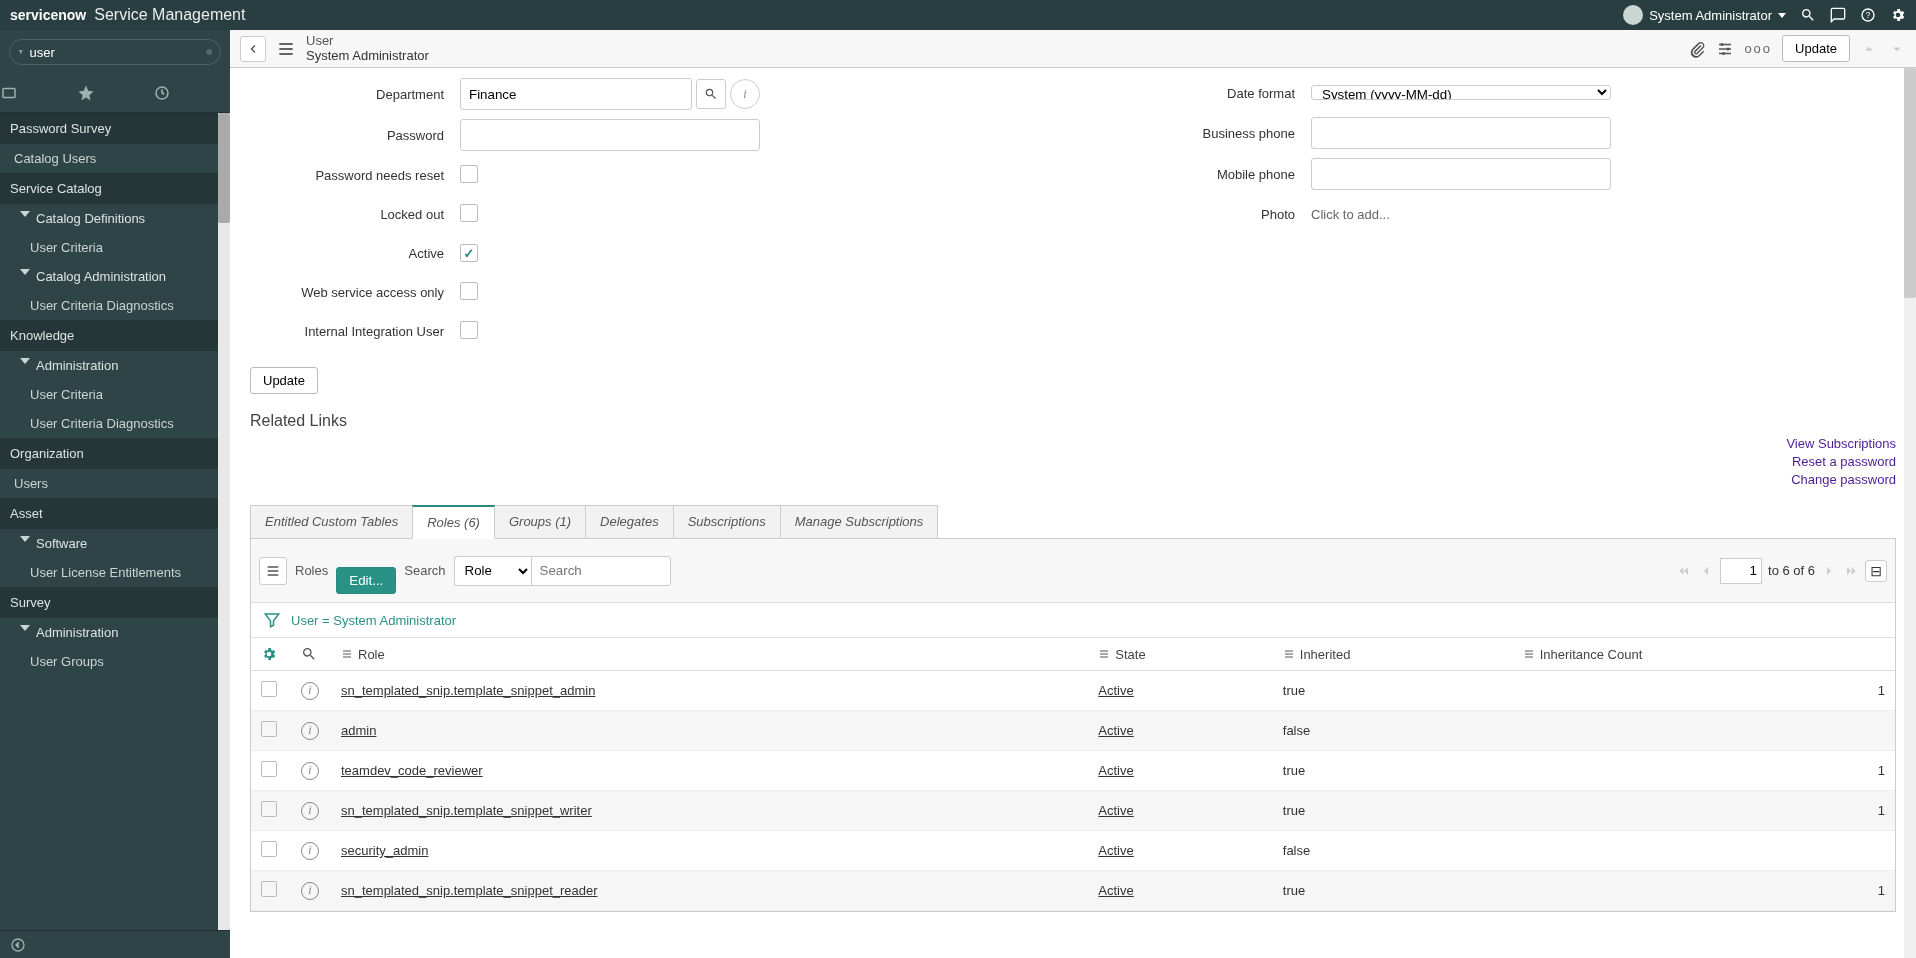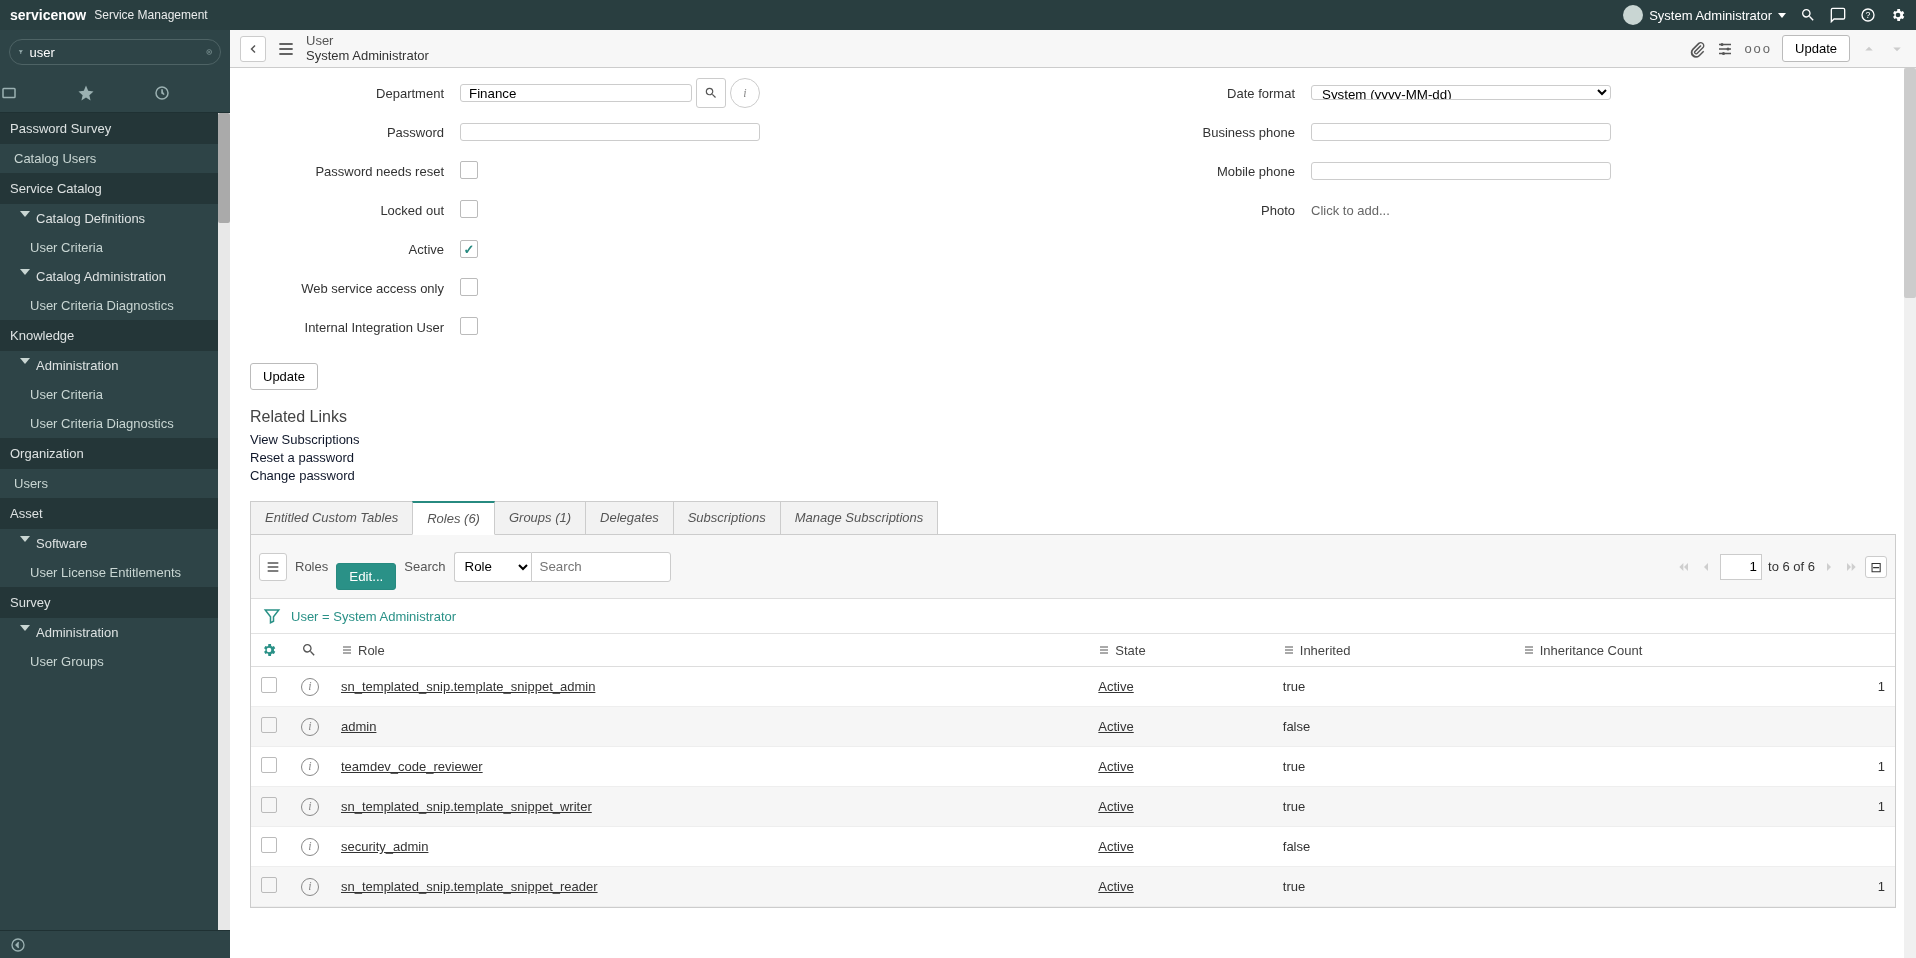--- a/index.html
+++ b/index.html
@@ -1,20 +1,20 @@
 <!DOCTYPE html>
 <html><head>
 <meta charset="utf-8">
 <style>
 * { box-sizing: border-box; margin: 0; padding: 0; }
 body { font-family: Arial, Helvetica, sans-serif; font-size: 13px; color: #333; background: #fff; overflow: hidden; }
 .banner { height: 30px; background: #293e40; display: flex; align-items: center; padding: 0 10px; color: #fff; justify-content: space-between; }
 .banner-left { display: flex; align-items: center; gap: 8px; }
 .logo { font-weight: bold; font-size: 14px; }
-.logo-sub { font-size: 12px; opacity: .9; }
+.logo-sub { font-size: 16px; opacity: .9; }
 .banner-right { display: flex; align-items: center; gap: 14px; }
 .avatar { width: 20px; height: 20px; border-radius: 50%; background: #c9d6d3; display: inline-block; }
 .user-dropdown { display: flex; align-items: center; gap: 6px; }
 .banner-icon { width: 16px; height: 16px; fill: #fff; cursor: pointer; }
 .caret-down { width: 0; height: 0; border-left: 4px solid transparent; border-right: 4px solid transparent; border-top: 5px solid #fff; }
 
 .layout { display: flex; height: calc(100vh - 30px); }
 .sidebar { width: 230px; background: #2e4447; color: #dde2e2; display: flex; flex-direction: column; position: relative; }
 .nav-filter-wrap { padding: 9px; }
 .nav-filter { display: flex; align-items: center; border: 1px solid #4e6365; border-radius: 16px; padding: 4px 8px; background: #2e4447; }
@@ -44,32 +44,32 @@
 .fh-right { display: flex; align-items: center; gap: 10px; }
 .hdr-icon { width: 18px; height: 18px; fill: #555; cursor: pointer; }
 .btn { border: 1px solid #bbb; background: #fff; padding: 5px 12px; border-radius: 3px; cursor: pointer; font-size: 13px; }
 
 .form-body { flex: 1; overflow-y: auto; padding: 10px 20px 40px 20px; position:relative; }
 .form-grid { display: flex; gap: 56px; }
 .form-col { flex: 1; min-width: 0; }
 .form-row { display: flex; align-items: center; margin-bottom: 9px; min-height: 30px; }
 .form-label { width: 210px; text-align: right; padding-right: 16px; color: #333; }
 .form-input { flex: 1; max-width: 300px; }
-.form-input input[type=text] { width: 100%; height: 18px; border: 1px solid #ccc; border-radius: 3px; padding: 0 8px; }
+.form-input input[type=text] { width: 100%; height: 32px; border: 1px solid #ccc; border-radius: 3px; padding: 0 8px; }
 .input-group { display: flex; gap: 4px; align-items: center; }
 .input-group input { flex: 1; }
 .ig-btn { width: 30px; height: 30px; border: 1px solid #ccc; border-radius: 3px; background: #fff; display: flex; align-items: center; justify-content: center; cursor: pointer; }
 .chk { width: 18px; height: 18px; border: 1px solid #bbb; border-radius: 2px; background: #fff; display:inline-flex; align-items:center; justify-content:center; }
 .chk.checked::after { content:"✓"; color:#278a80; font-weight:bold; font-size:13px;}
 select.form-select { width: 100%; max-width:300px; height: 15px; border: 1px solid #ccc; border-radius: 3px; padding: 0 6px; background:#fff; }
 .photo-link { color:#666; }
 
 .btn-row { margin: 12px 0 18px 0; }
 .related-links h3 { font-size: 16px; font-weight: normal; color:#444; margin-bottom:6px; }
-.related-links a { display:block; color:#0f172a; text-decoration:none; margin:3px 0; }
+.related-links a { display:block; color:#4c1d95; text-decoration:none; margin:3px 0;text-align:right; }
 
 .tabs { display:flex; border-bottom:0; margin-top:18px; }
 .tab { padding: 8px 14px; border:1px solid #ccc; background:#f2f2f2; margin-right:-1px; cursor:pointer; color:#555;font-style:italic; }
 .tab.active { background:#fff; border-top:2px solid #278a80; border-bottom:1px solid #fff; position:relative; z-index:1; }
 
 .list-panel { border:1px solid #ccc; margin-top:-1px; }
 .list-toolbar { display:flex; align-items:center; padding:8px; gap:10px; background:#f7f7f7; border-bottom:1px solid #ddd; justify-content:space-between; }
 .lt-left { display:flex; align-items:center; gap:8px; }
 .lt-right { display:flex; align-items:center; gap:6px; }
 .lt-sq { width:28px; height:28px; border:1px solid #ccc; background:#fff; display:flex; align-items:center; justify-content:center; cursor:pointer; border-radius:3px; }

